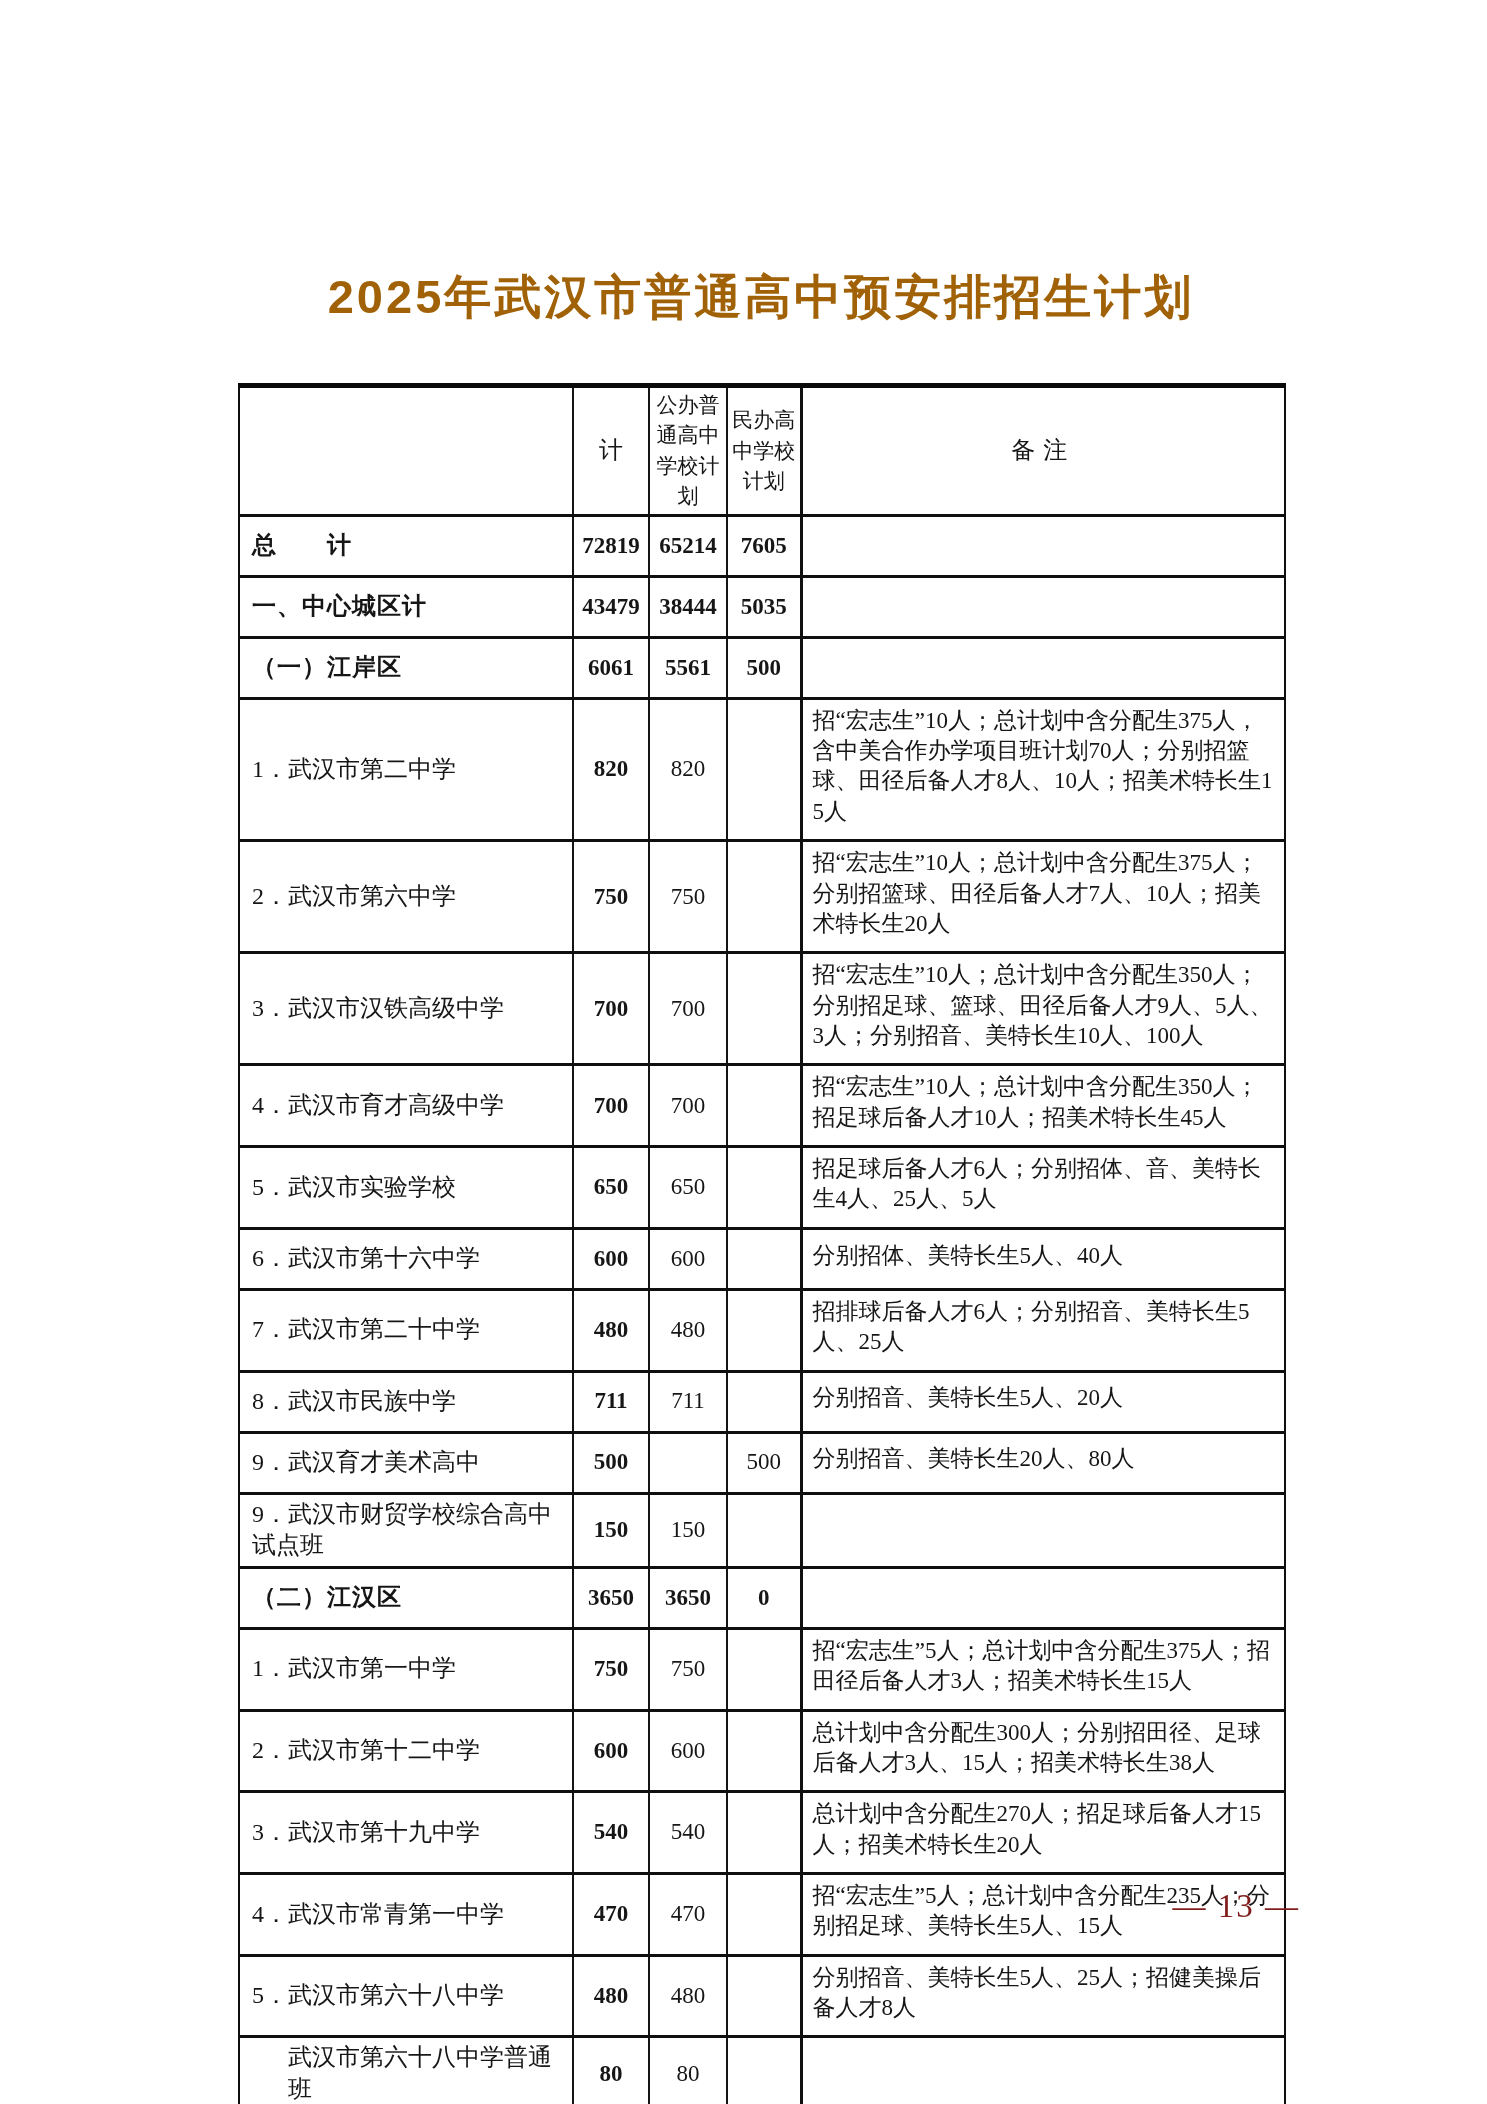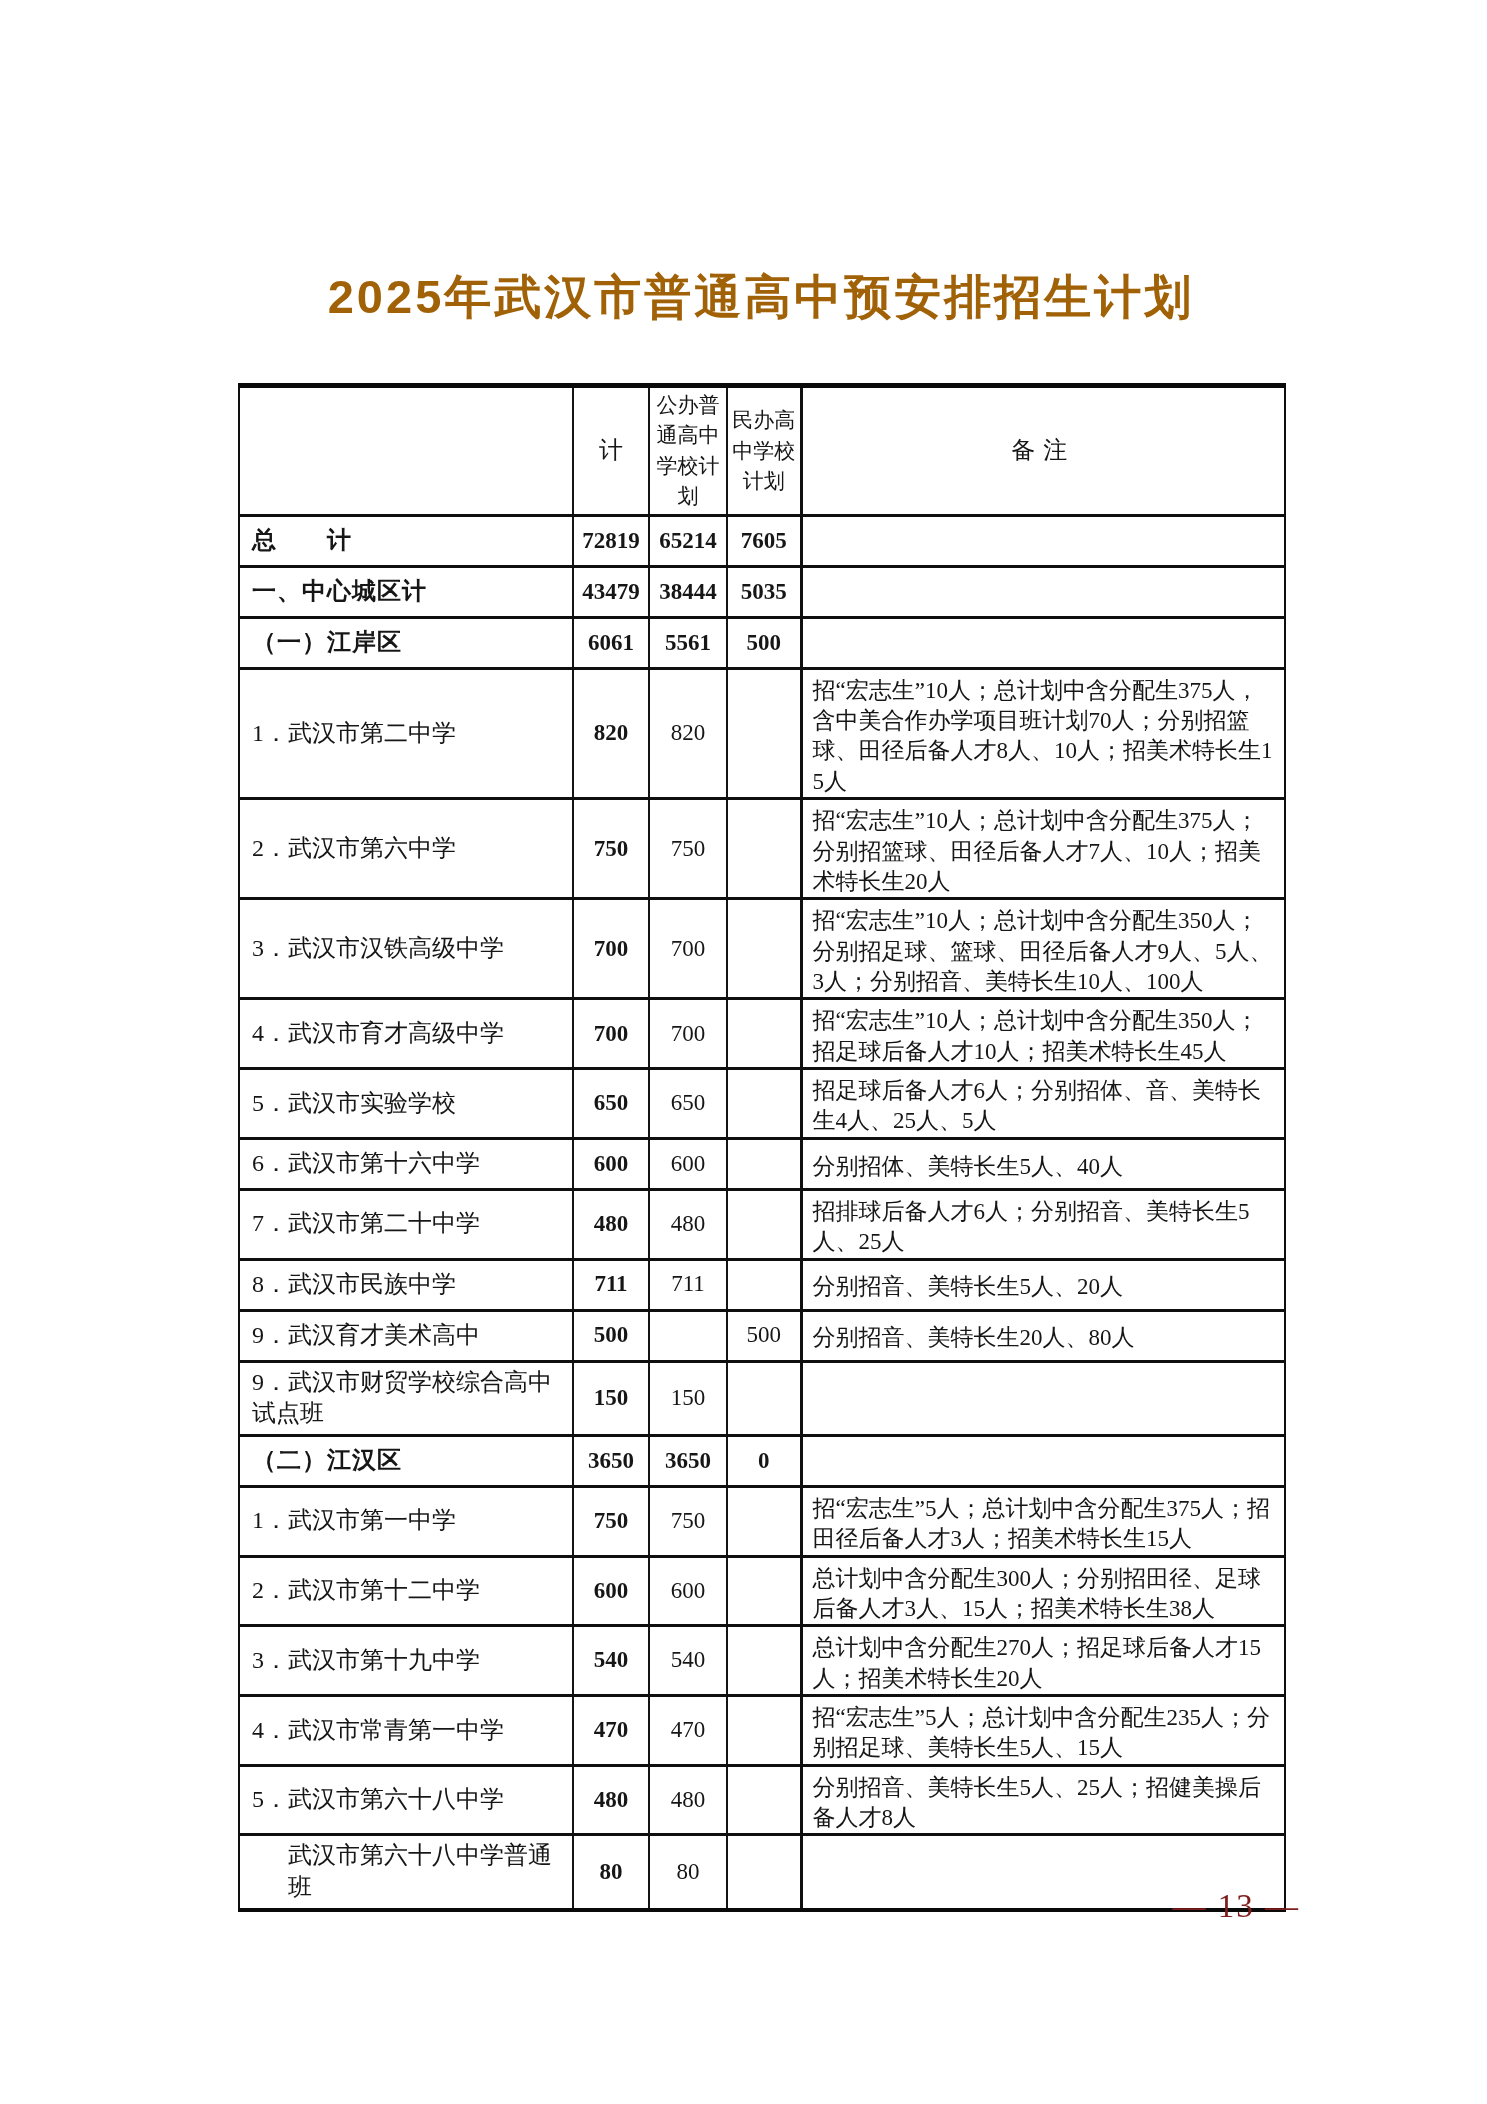--- a/index.html
+++ b/index.html
@@ -54,21 +54,21 @@
   thead th.h-remark{font-size:24px;letter-spacing:8px;margin-left:44px;}
   tr.summary td{height:40px;}
   tr.summary td.c-name{font-weight:bold;font-size:24px;letter-spacing:1px;}
   tr.summary td.c-num{font-weight:bold;}
   td.c-name{text-align:left;padding-left:12px;font-size:24px;}
   tr.plain td.c-name{padding-left:48px;}
   td.c-num{text-align:center;font-size:23px;}
   td.c-total{font-weight:bold;}
   td.c-public,td.c-private{font-weight:normal;}
   tr.summary td.c-public,tr.summary td.c-private{font-weight:bold;}
-  td.c-remark{text-align:left;padding:6px 8px 0 10px;font-size:23px;}
+  td.c-remark{text-align:left;padding:6px 8px 12px 10px;font-size:23px;}
   tr.school td{min-height:42px;}
   tr.one td{height:40px;}
   .page-number{
     position:absolute;
     top:1888px;left:1130px;width:170px;
     text-align:right;
     font-size:33px;
     color:#7f1d1d;
     letter-spacing:2px;
     white-space:nowrap;

